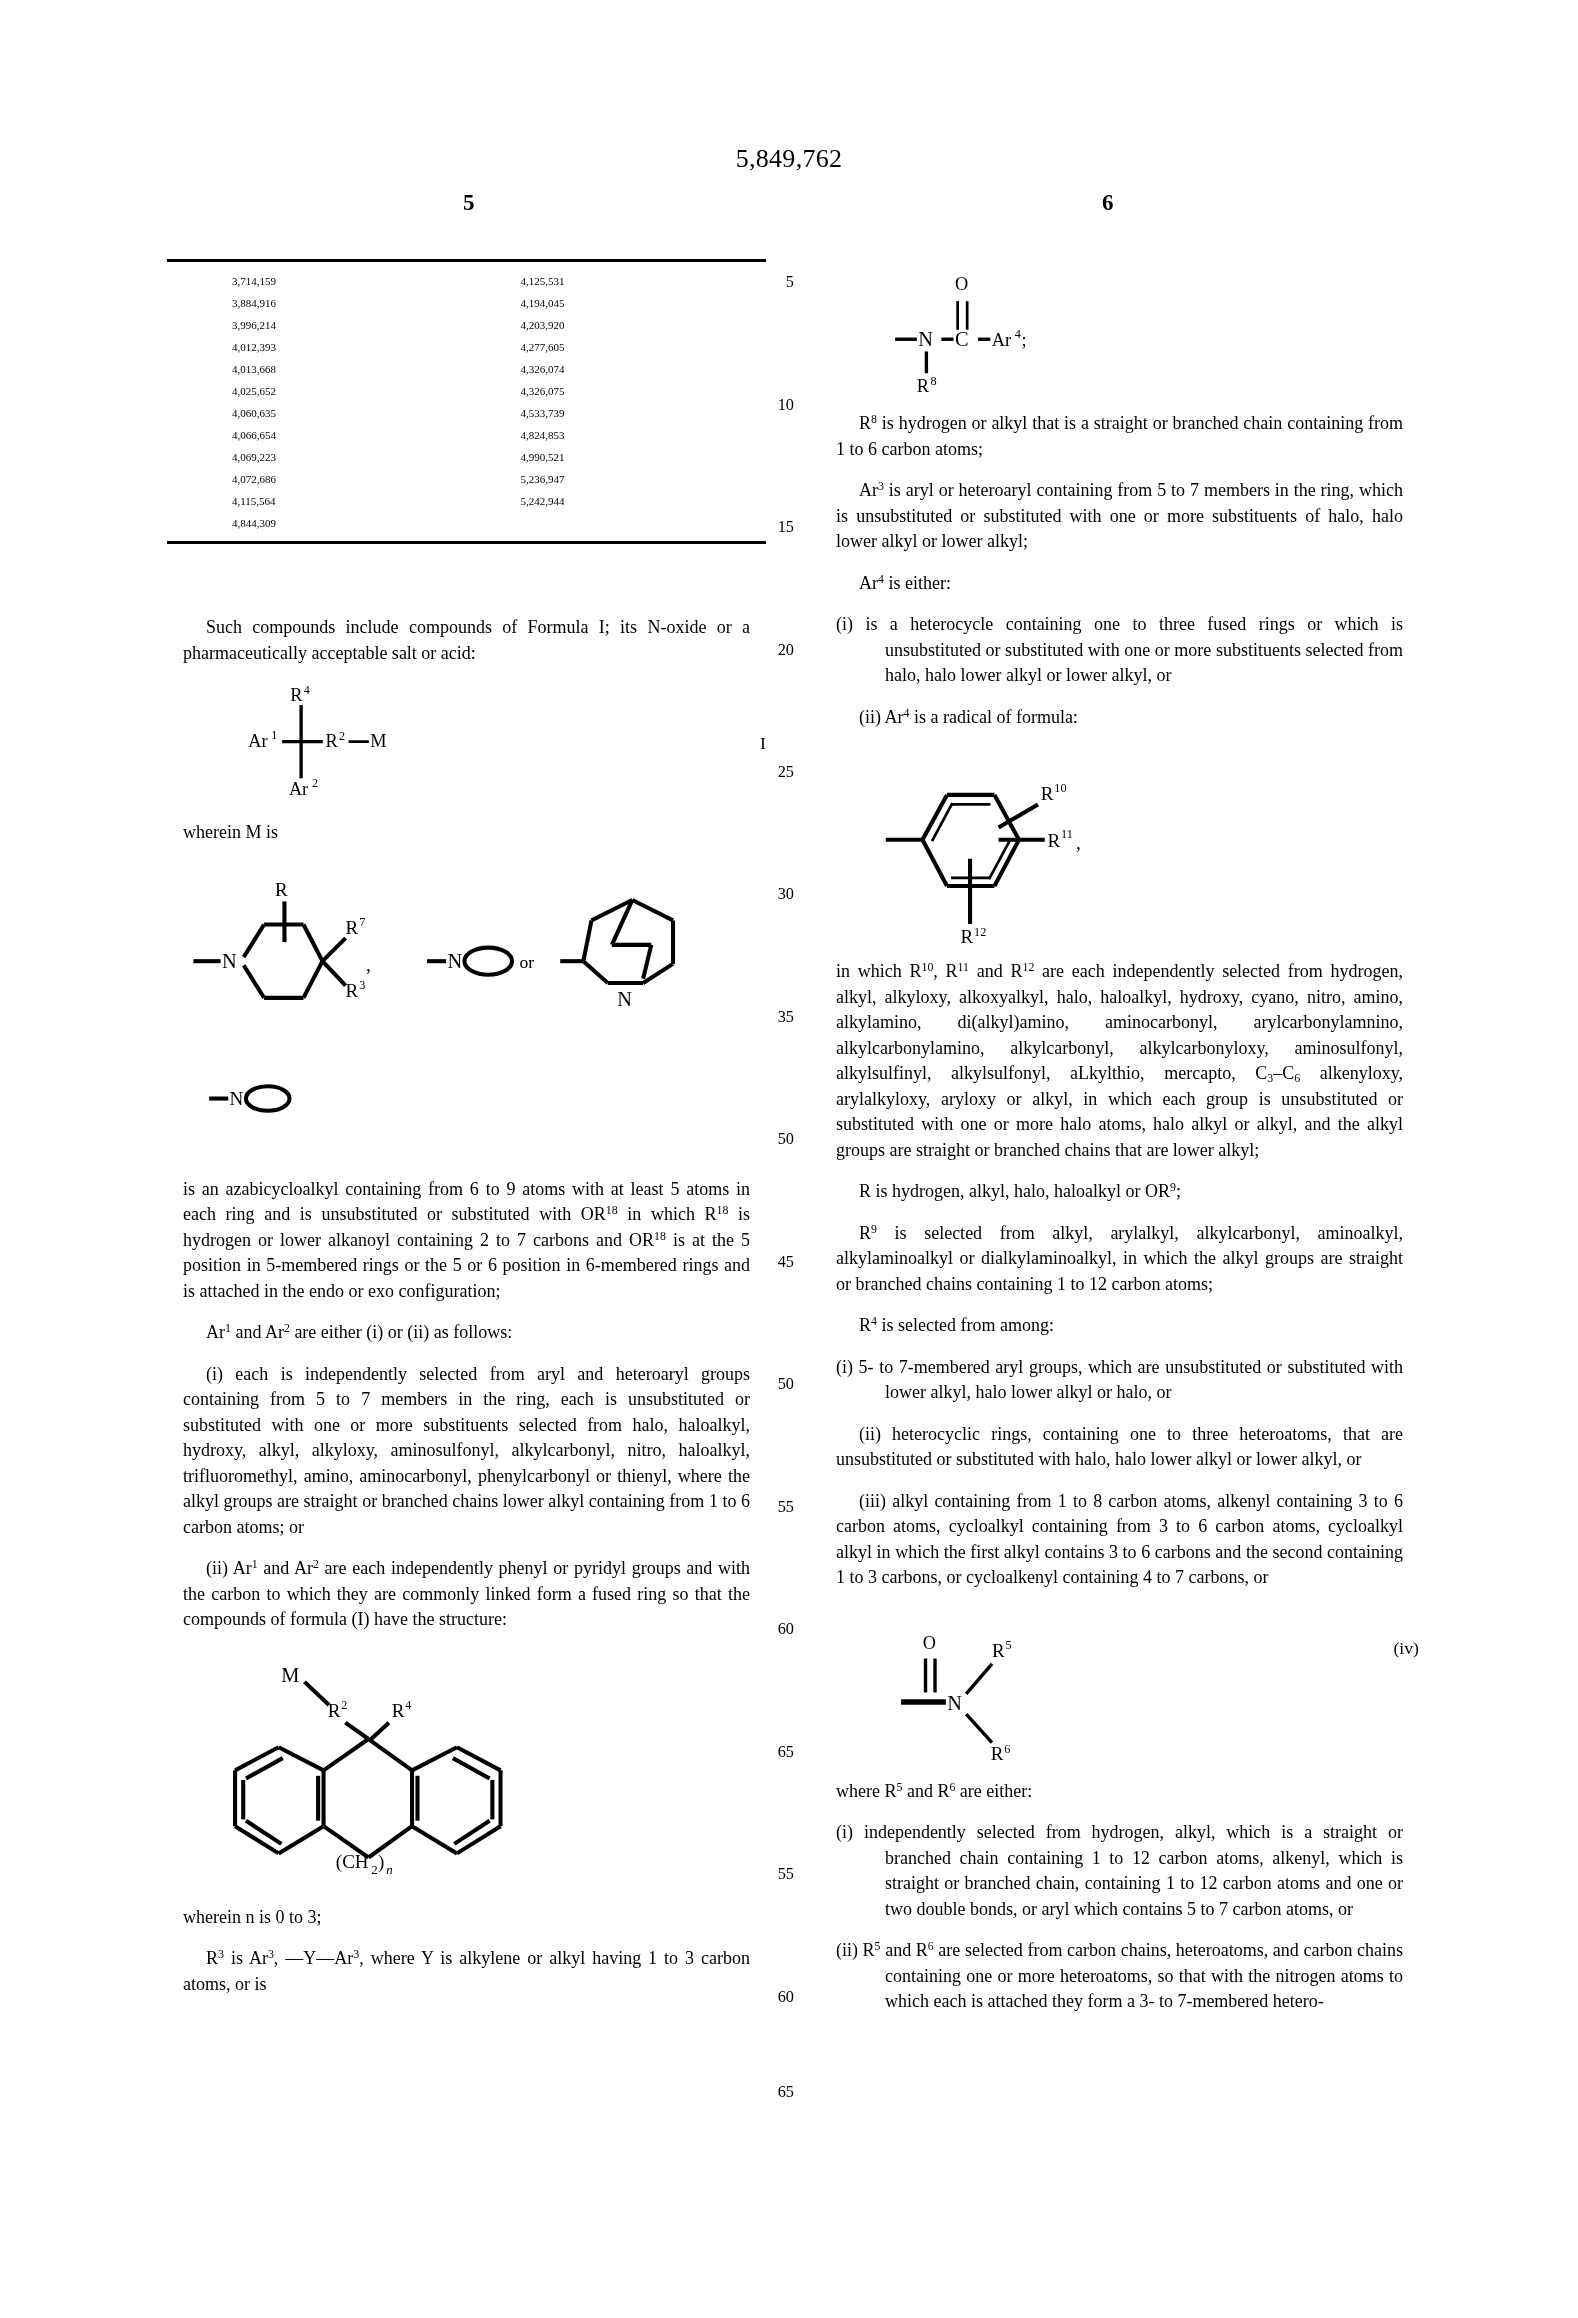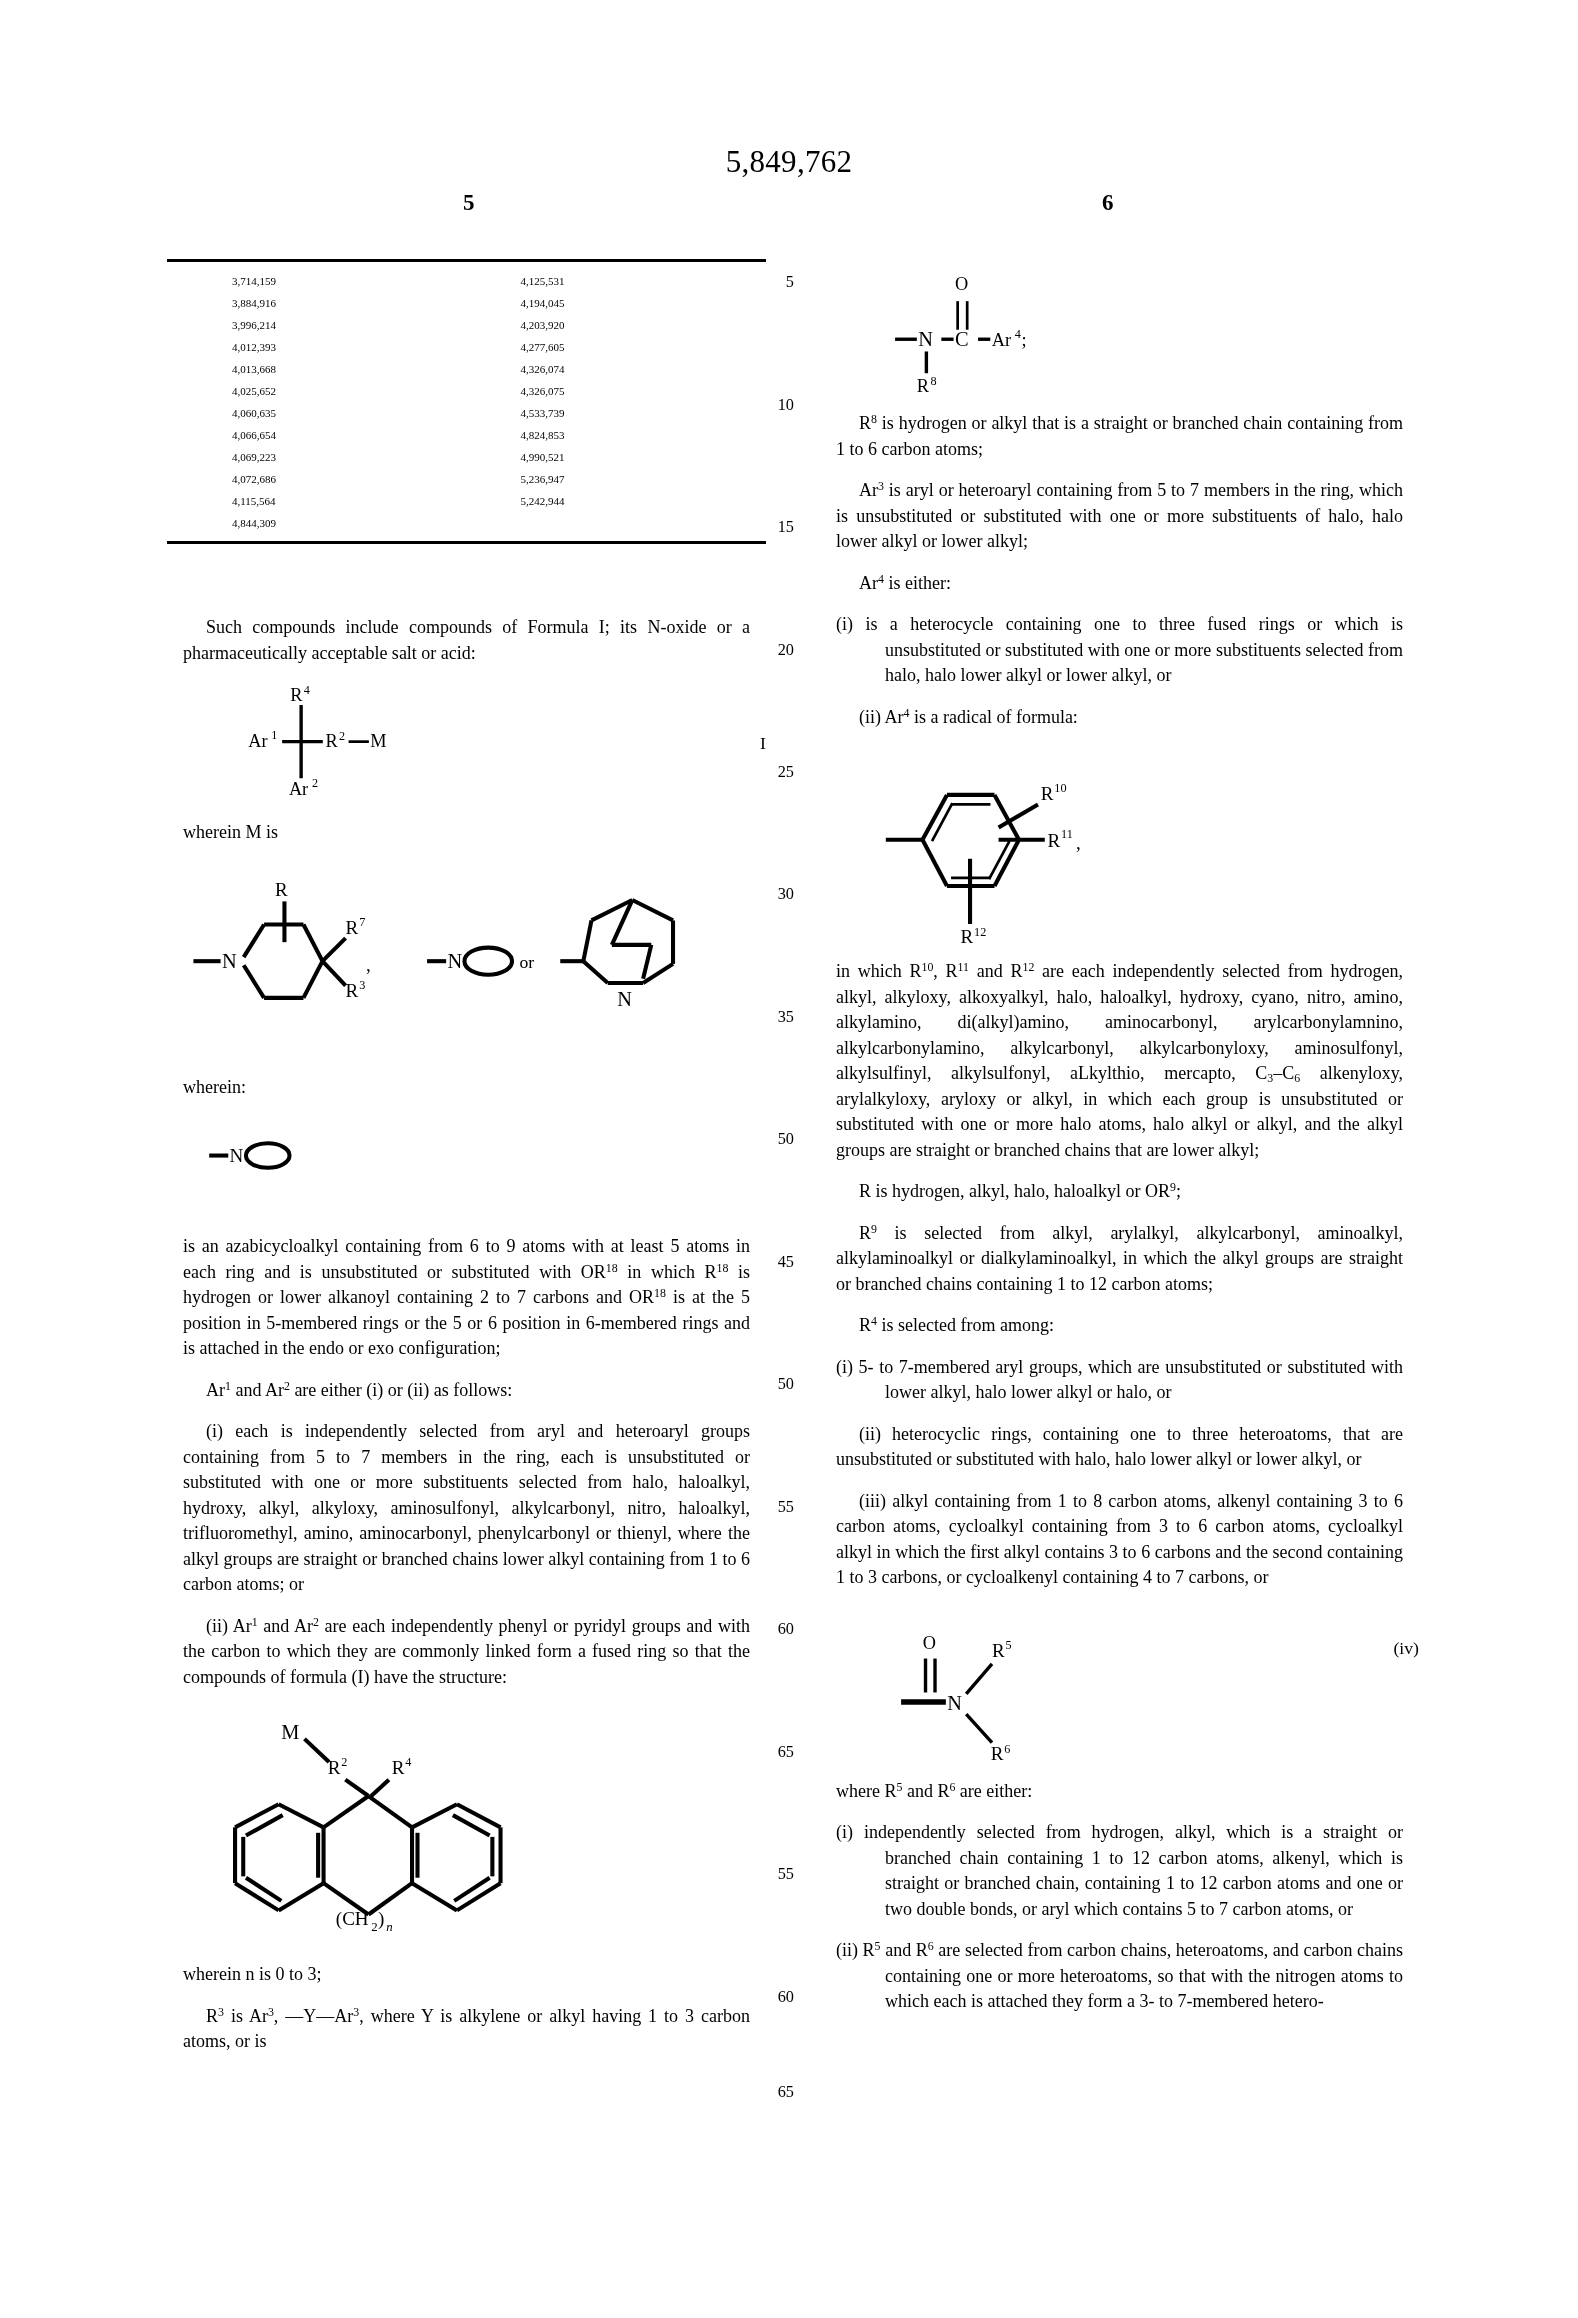--- a/index.html
+++ b/index.html
@@ -22,21 +22,21 @@
     width: 1578px;
     height: 2319px;
   }
 
   
   .patent-number {
     position: absolute;
     left: 0; top: 144px;
     width: 1578px;
     text-align: center;
-    font-size: 31px;
+    font-size: 26px;
     letter-spacing: 0.3px;
   }
   .col-page-num {
     position: absolute;
     font-size: 23px;
     font-weight: bold;
   }
   .col-page-num.left  { left: 463px;  top: 190px; }
   .col-page-num.right { left: 1102px; top: 190px; }
 
@@ -246,21 +246,20 @@
           <line x1="700" y1="178" x2="648" y2="178"></line>
           <line x1="648" y1="178" x2="612" y2="146"></line>
           <line x1="684" y1="56" x2="654" y2="122"></line>
           <line x1="654" y1="122" x2="712" y2="122"></line>
           <line x1="712" y1="122" x2="700" y2="172"></line>
         </g>
         <text x="662" y="212" font-size="30" font-family="Liberation Serif, serif">N</text>
       </svg>
     </div>
 
-    <p>wherein:</p>
 
     <div class="formula" style="height:75px;">
       <svg width="599" height="75" viewBox="0 0 880 110" style="font-size:26.5px">
         <line x1="62" y1="58" x2="90" y2="58" stroke="#000" stroke-width="6"></line>
         <text x="92" y="68" font-size="28" font-family="Liberation Serif, serif">N</text>
         <ellipse cx="148" cy="58" rx="32" ry="18" stroke="#000" stroke-width="6" fill="none"></ellipse>
       </svg>
     </div>
 
     <div class="spacer-md"></div>

